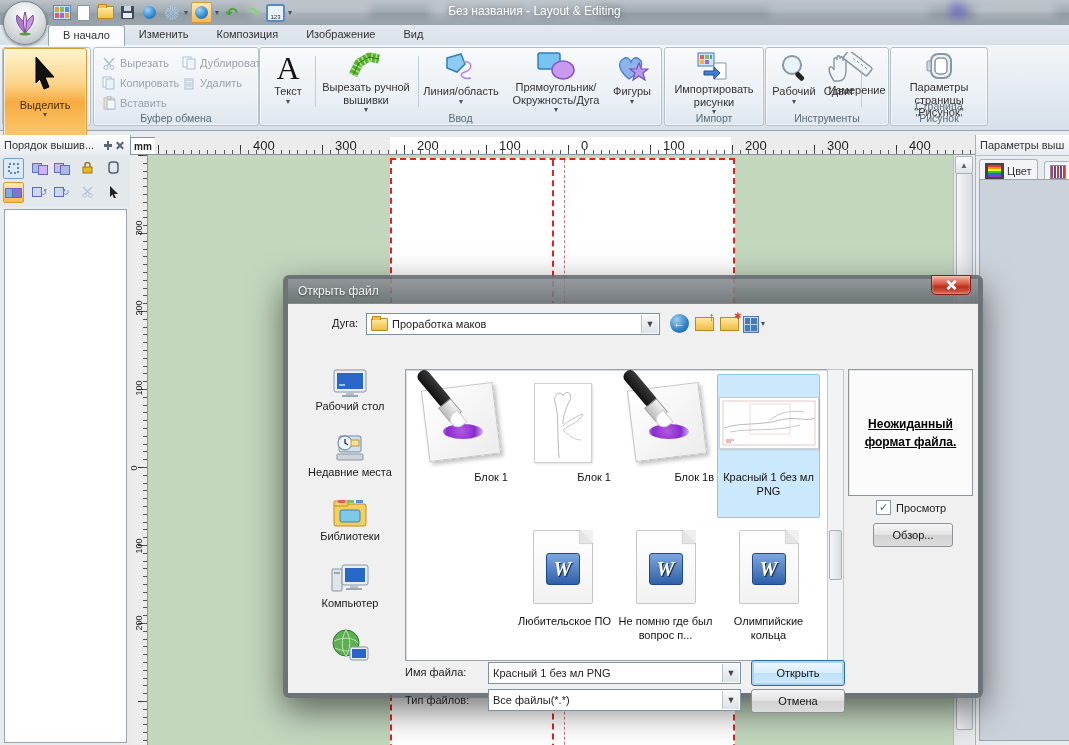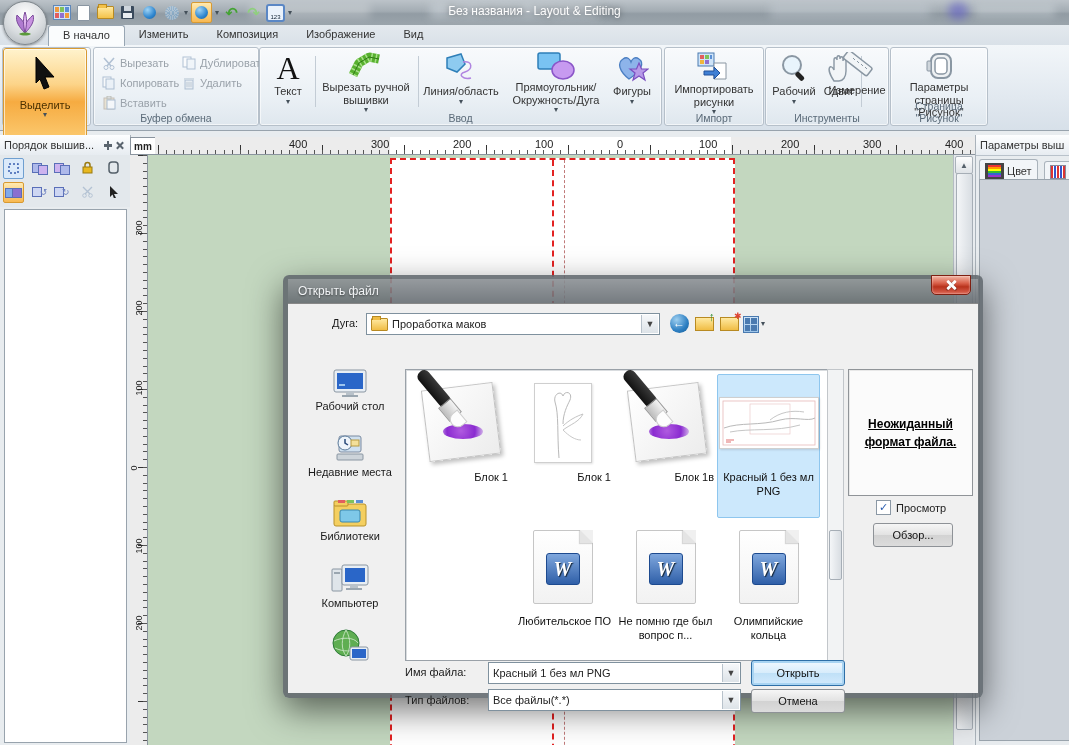--- a/index.html
+++ b/index.html
@@ -92,21 +92,21 @@
   
   #mmbox{left:130px;top:137px;width:24px;height:16px;background:#fff;border:1px solid #8a949e;
     font-weight:bold;font-size:10px;display:flex;align-items:center;justify-content:center;}
   #hruler{left:155px;top:137px;width:820px;height:17px;background:#ececec;border-bottom:1px solid #8a949e;overflow:hidden;}
   #hruler .page-span{position:absolute;left:235px;top:0;width:341px;height:17px;background:#fff;}
   #hruler .ticks{position:absolute;left:0;bottom:0;width:100%;height:17px;
      background:
        repeating-linear-gradient(to right,#555 0 1px,transparent 1px 8.2px) left bottom/100% 4px no-repeat,
        repeating-linear-gradient(to right,#333 0 1px,transparent 1px 82px) left bottom/100% 9px no-repeat;
      background-position:3px bottom,3px bottom;}
-  .hrl{position:absolute;top:1px;font-size:11px;color:#222;margin-left:36px;}
+  .hrl{position:absolute;top:1px;font-size:13px;color:#222;}
   #vruler{left:130px;top:155px;width:17px;height:590px;background:#ececec;border-right:1px solid #8a949e;overflow:hidden;}
   #vruler .ticks{position:absolute;top:0;right:0;width:17px;height:100%;
      background:
        repeating-linear-gradient(to bottom,#555 0 1px,transparent 1px 7.8px) right top/4px 100% no-repeat,
        repeating-linear-gradient(to bottom,#333 0 1px,transparent 1px 78px) right top/9px 100% no-repeat;}
   .vrl{position:absolute;left:1px;font-size:9px;color:#222;transform:rotate(-90deg);transform-origin:center;}
   #canvas{left:148px;top:155px;width:805px;height:590px;background:#c3d7bf;overflow:hidden;}
   #page{position:absolute;left:242px;top:3px;width:341px;height:640px;background:#fff;
     border-left:2px dashed #e32222;border-right:2px dashed #e32222;border-top:2px dashed #e32222;}
   .centerline{position:absolute;top:0;bottom:0;width:0;border-left:2px dashed #e32222;}

